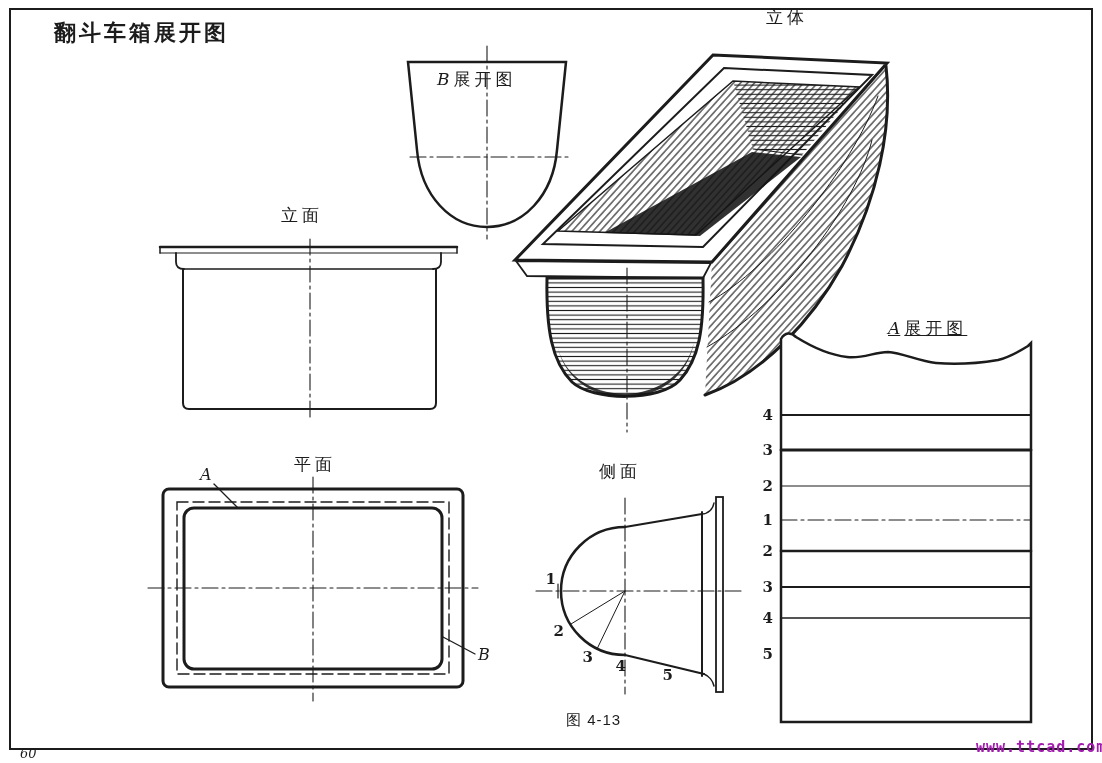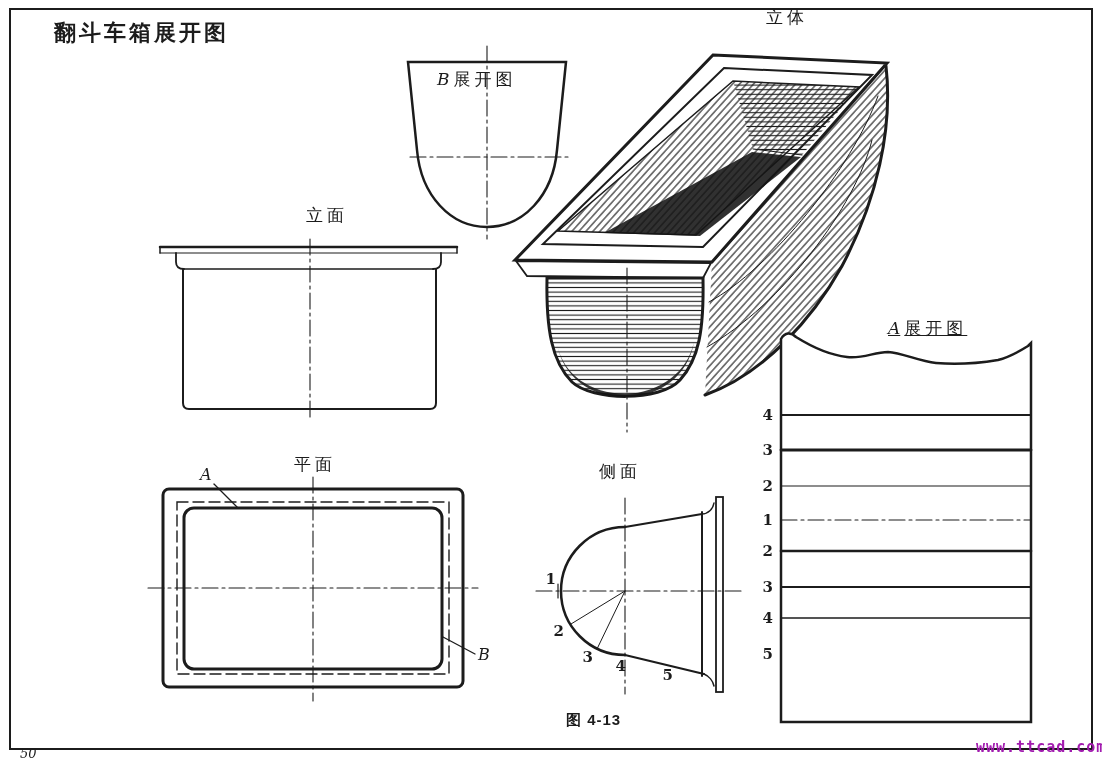--- a/index.html
+++ b/index.html
@@ -10,21 +10,21 @@
     color:#1c1c1c;
   }
   .stage{position:absolute;inset:0;}
   svg{position:absolute;left:0;top:0;}
   .label{position:absolute;white-space:nowrap;color:#1c1c1c;}
   .title{font-size:22px;font-weight:bold;letter-spacing:3px;}
   .viewlabel{font-size:17px;letter-spacing:4px;}
   .letter{font-family:"DejaVu Serif","Liberation Serif",serif;font-style:italic;font-size:17px;letter-spacing:0;margin-right:4px;}
   .corner-letter{font-family:"DejaVu Serif","Liberation Serif",serif;font-style:italic;font-size:16px;}
   .num{position:absolute;font-family:"DejaVu Serif","Liberation Serif",serif;font-size:15px;font-weight:bold;text-align:right;width:16px;}
-  .fig{font-size:15px;font-weight:bold;letter-spacing:1px;padding-left:20px;}
+  .fig{font-size:15px;font-weight:normal;letter-spacing:1px;padding-left:20px;}
   .pagenum{font-family:"DejaVu Serif","Liberation Serif",serif;font-style:italic;font-size:13px;}
   .watermark{font-family:"DejaVu Sans Mono","Liberation Mono",monospace;font-size:15px;font-weight:bold;letter-spacing:1px;}
 </style>
 </head>
 <body>
 
 <div class="stage">
 
   <svg width="1102" height="763" viewBox="0 0 1102 763">
     <defs>
@@ -118,21 +118,21 @@
       <path d="M781,618 H1031" stroke-width="1.5"></path>
     </g>
   </svg>
 
   <div class="label title" style="left:54px;top:18px;">翻斗车箱展开图</div>
 
   <div class="label viewlabel" style="left:437px;top:36px;margin-top:32px;"><span class="letter">B</span><span>展开图</span></div>
 
   <div class="label viewlabel" style="left:766px;top:6px;">立体</div>
 
-  <div class="label viewlabel" style="left:281px;top:204px;margin-left:25px;">立面</div>
+  <div class="label viewlabel" style="left:281px;top:204px;">立面</div>
 
   <div class="label viewlabel" style="left:294px;top:453px;">平面</div>
 
   <div class="label viewlabel" style="left:599px;top:460px;">侧面</div>
 
   <div class="label viewlabel" style="left:888px;top:317px;text-decoration:underline;"><span class="letter">A</span><span>展开图</span></div>
 
   <div class="label corner-letter" style="left:200px;top:465px;">A</div>
   <div class="label corner-letter" style="left:478px;top:645px;">B</div>
 
@@ -145,16 +145,16 @@
   <span class="num" style="left:757px;top:406px;">4</span>
   <span class="num" style="left:757px;top:441px;">3</span>
   <span class="num" style="left:757px;top:477px;">2</span>
   <span class="num" style="left:757px;top:511px;">1</span>
   <span class="num" style="left:757px;top:542px;">2</span>
   <span class="num" style="left:757px;top:578px;">3</span>
   <span class="num" style="left:757px;top:609px;">4</span>
   <span class="num" style="left:757px;top:645px;">5</span>
 
   <div class="label fig" style="left:546px;top:711px;">图 4-13</div>
-  <div class="label pagenum" style="left:20px;top:746px;">50</div>
+  <div class="label pagenum" style="left:20px;top:746px;">60</div>
   <div class="label watermark" style="left:960px;top:738px;color:#a21caf;margin-left:16px;">www.ttcad.com</div>
 
 </div>
 
 </body></html>

